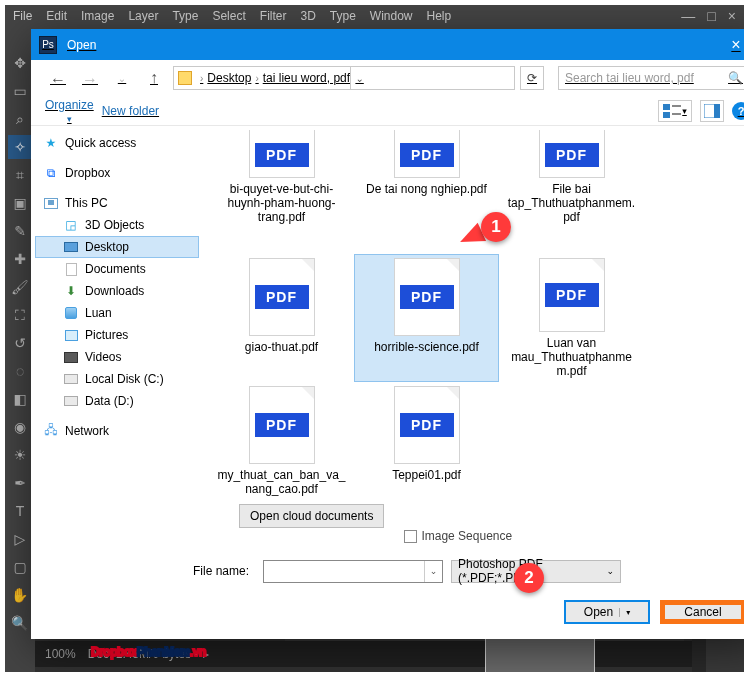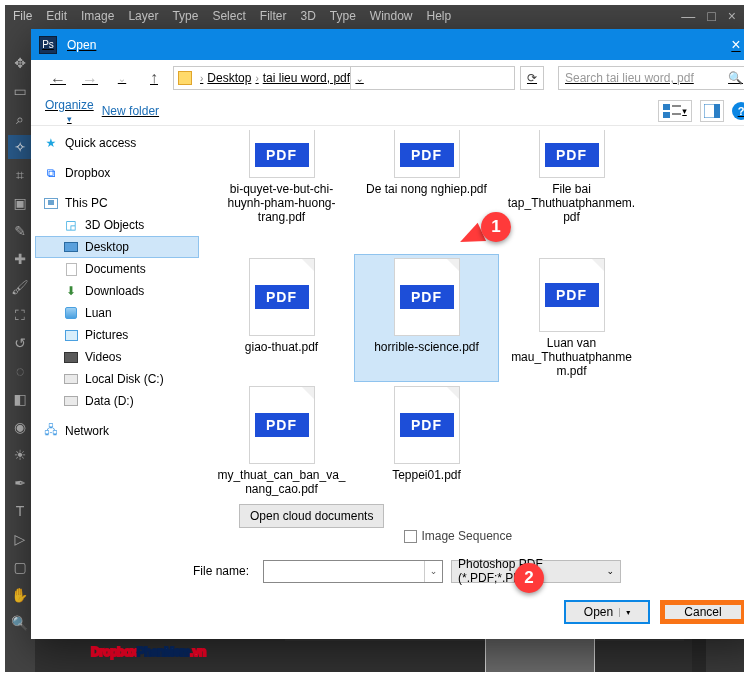--- a/index.html
+++ b/index.html
@@ -153,20 +153,25 @@
     <div class="ps-tool">🔍</div>
   </div>
   <div class="ps-right-strip"></div>
   <div class="ps-right">
     <span>◫</span>
     <span class="letA">A</span>
     <span style="height:14px"></span>
     <span>❖</span>
     <span>▤</span>
   </div>
+  <div class="ps-status">
+    <span>100%</span>
+    <span>Doc: 1.43M/0 bytes</span>
+    <span>▸</span>
+  </div>
   <div class="ps-scroll">
       <div class="thumb"></div>
     </div>
 </div>
 
 <div class="dlg">
   <div class="dlg-title">
     <div class="ps-ico">Ps</div>
     <span>Open</span>
     <span class="x">×</span>

